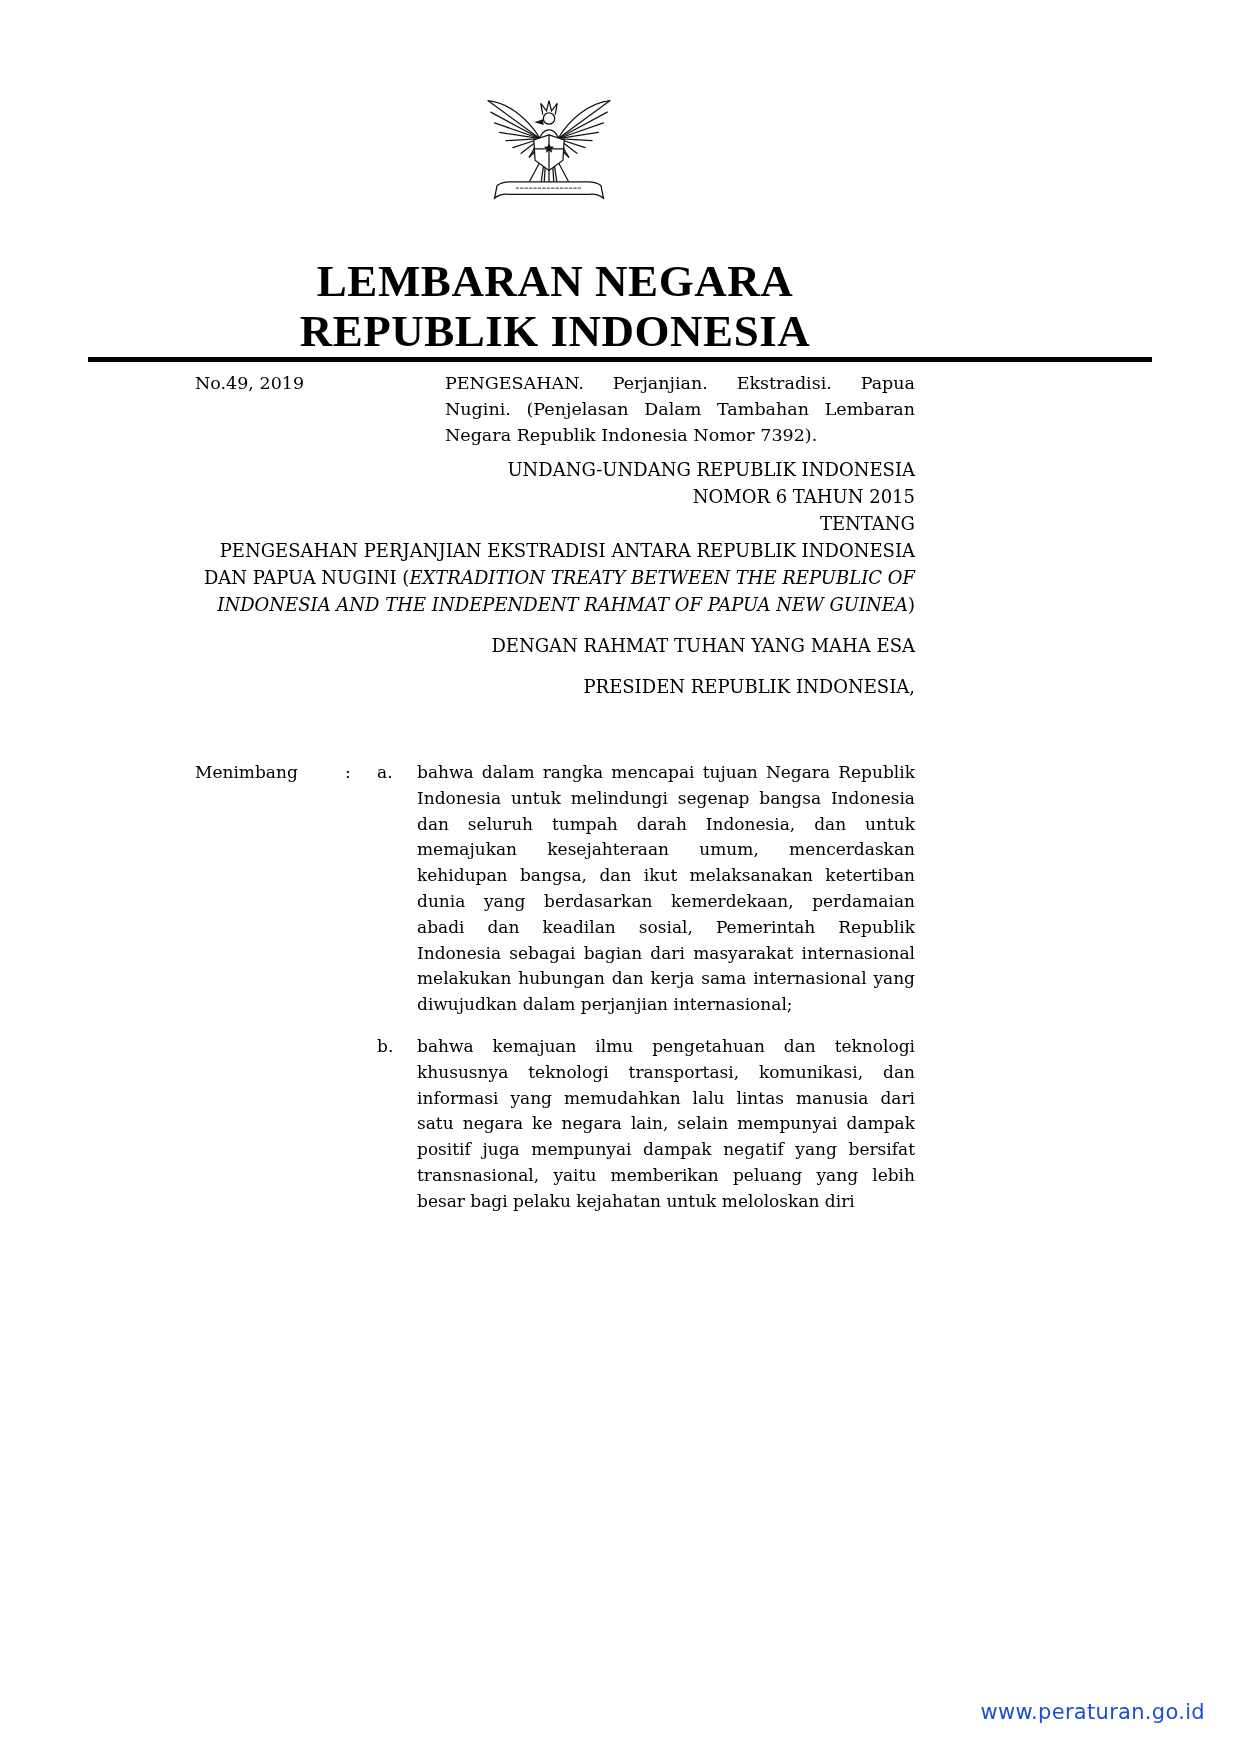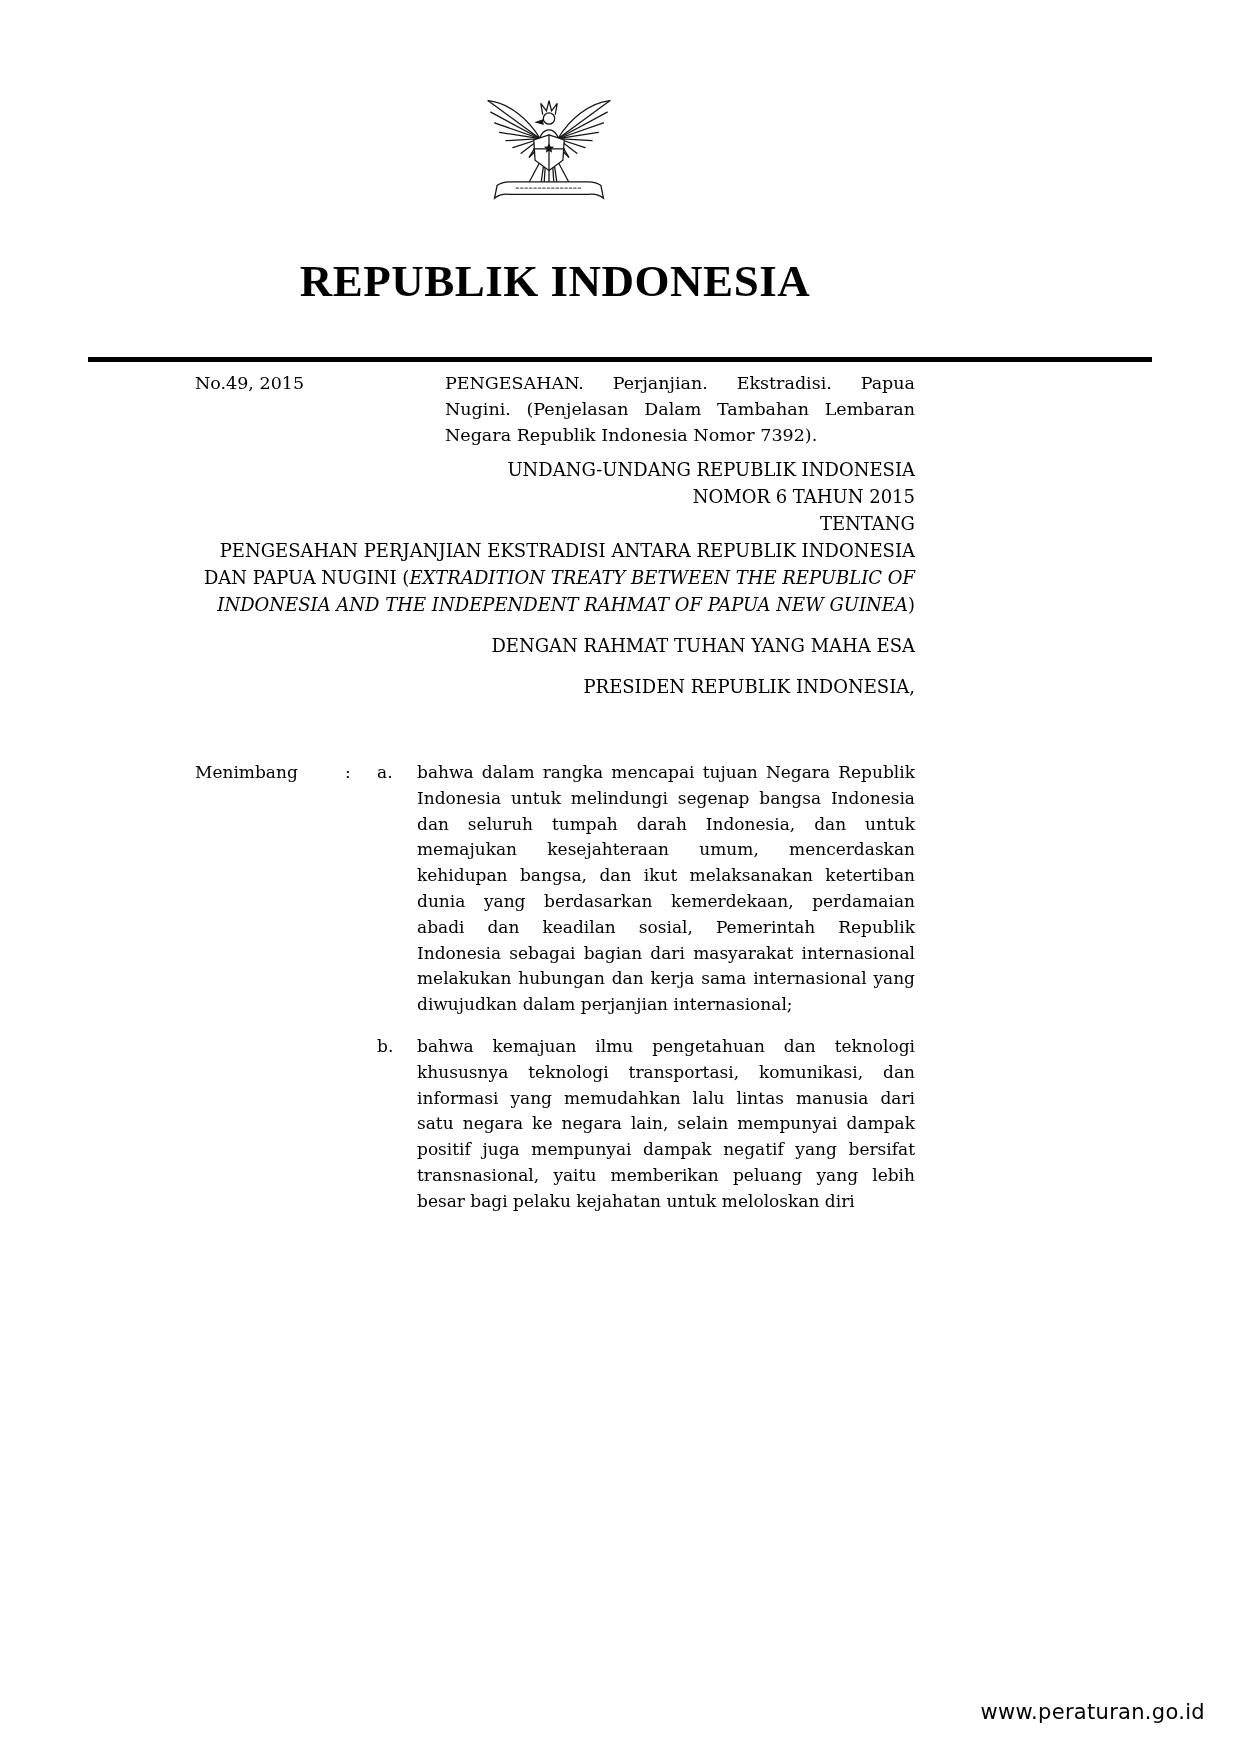--- a/index.html
+++ b/index.html
@@ -73,21 +73,21 @@
   .item .colon  { flex: 0 0 32px; }
   .item .marker { flex: 0 0 40px; }
   .item .text   { flex: 1; text-align: justify; }
 
   
   .watermark {
     position: absolute;
     right: 35px; top: 1700px;
     font-family: "DejaVu Sans", sans-serif;
     font-size: 21px;
-    color: #000000;
+    color: #1d4ed8;
     letter-spacing: 0.3px;
   }
 </style>
 </head>
 <body>
 
 <div class="page">
 
   <div class="emblem">
     <svg viewBox="0 0 220 240" xmlns="http://www.w3.org/2000/svg">
@@ -134,26 +134,27 @@
         <path d="M110,112 L110,168"></path>
         <path d="M110,125 L112.4,130.2 L118,130.8 L113.8,134.6 L115,140 L110,137 L105,140 L106.2,134.6 L102,130.8 L107.6,130.2 Z" fill="#141414" stroke="none"></path>
 
         <path d="M28,192 Q35,186 48,186 L172,186 Q185,186 192,192 L196,212 Q186,204 172,206 L48,206 Q34,204 24,212 Z" fill="#ffffff"></path>
         <path d="M58,196 L162,196" stroke-width="1.4" stroke-dasharray="4,3"></path>
       </g>
     </svg>
   </div>
 
   <div class="masthead">
+    <div>LEMBARAN NEGARA</div>
     <div>REPUBLIK INDONESIA</div>
   </div>
   <div class="rule"></div>
 
   <div class="issue-row">
-    <div class="issue-no">No.49, 2015</div>
+    <div class="issue-no">No.49, 2019</div>
     <div class="issue-subject">PENGESAHAN. Perjanjian. Ekstradisi. Papua Nugini. (Penjelasan Dalam Tambahan Lembaran Negara Republik Indonesia Nomor 7392).</div>
   </div>
 
   <div class="heading-block">
     <div>UNDANG-UNDANG REPUBLIK INDONESIA</div>
     <div>NOMOR 6 TAHUN 2015</div>
     <div>TENTANG</div>
     <div class="law-title"><span>PENGESAHAN PERJANJIAN EKSTRADISI ANTARA REPUBLIK INDONESIA DAN PAPUA NUGINI (</span><i>EXTRADITION TREATY BETWEEN THE REPUBLIC OF INDONESIA AND THE INDEPENDENT RAHMAT OF PAPUA NEW GUINEA</i><span>)</span></div>
     <div class="gap-top">DENGAN RAHMAT TUHAN YANG MAHA ESA</div>
     <div class="gap-top">PRESIDEN REPUBLIK INDONESIA,</div>

